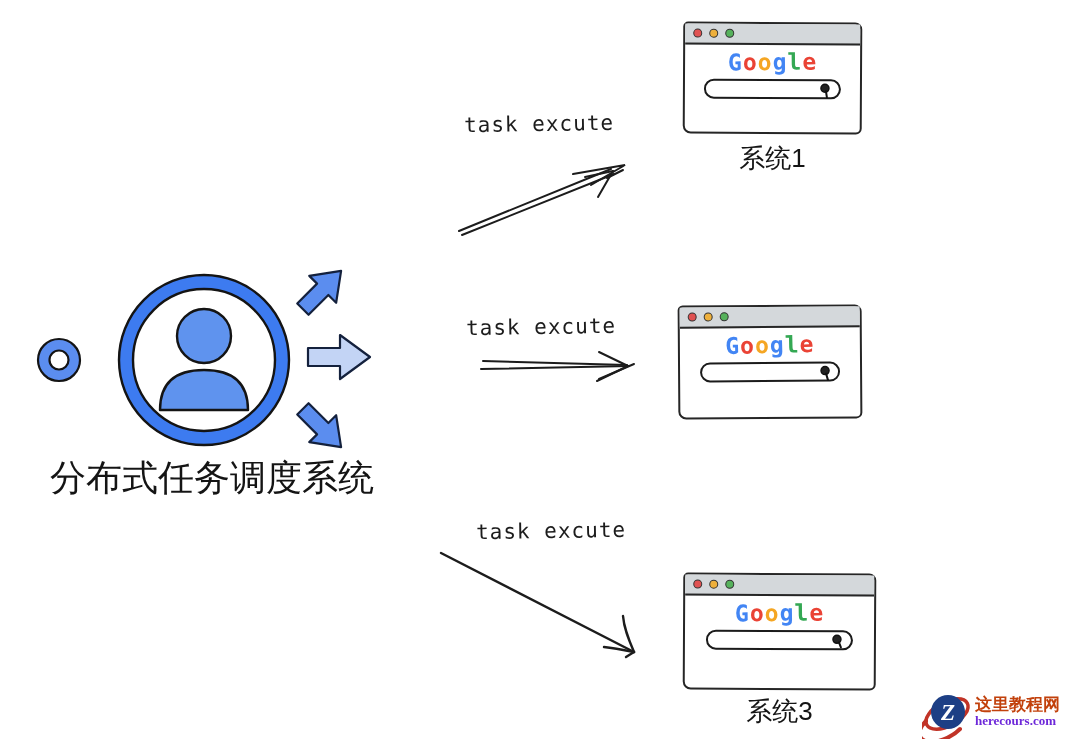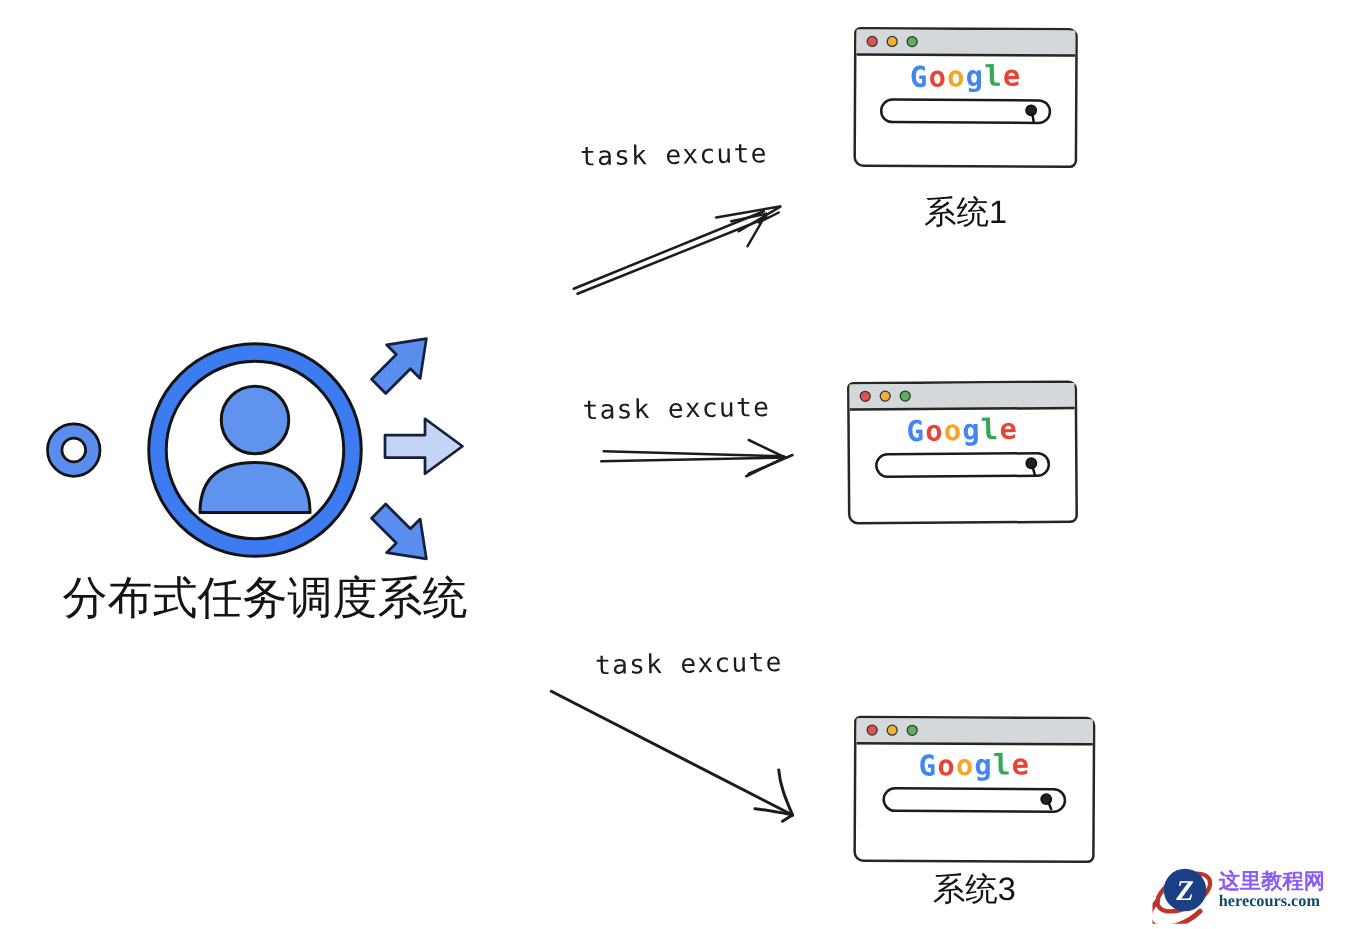--- a/index.html
+++ b/index.html
@@ -38,31 +38,31 @@
   .glogo{text-align:center;margin-top:5px;font-size:23px;font-weight:bold;
       font-family:"DejaVu Sans Mono",monospace;letter-spacing:1px;line-height:1.1;
       transform:rotate(-1deg);}
   .c0{color:#4285f4;} .c1{color:#ea4335;} .c2{color:#f5a623;}
   .c3{color:#4285f4;} .c4{color:#34a853;} .c5{color:#ea4335;}
   .searchbar{position:relative;width:78%;height:20px;margin:4px auto 0;
       border:2.5px solid #1b1b1b;border-radius:12px;box-sizing:border-box;background:#fff;}
   .searchbar svg{position:absolute;right:5px;top:1px;}
   .caption{position:absolute;text-align:center;font-size:26px;color:#141414;
       font-family:"Liberation Sans",sans-serif;font-weight:500;}
-  #caption-1{left:683px;top:152px;width:179px;}
+  #caption-1{left:683px;top:141px;width:179px;}
   #caption-2{left:678px;top:424px;width:184px;}
   #caption-3{left:683px;top:694px;width:193px;}
 
   
   .watermark{position:absolute;right:2px;bottom:3px;width:152px;height:56px;
       display:flex;align-items:center;}
   .wm-text{margin-left:3px;line-height:1.05;}
-  .wm-name{font-size:17px;font-weight:bold;color:#8b5cf6;
+  .wm-name{font-size:17px;font-weight:bold;color:#c2410c;
       font-family:"Liberation Serif",serif;white-space:nowrap;}
-  .wm-url{font-size:13px;font-weight:bold;color:#0c4a6e;
+  .wm-url{font-size:13px;font-weight:bold;color:#6d28d9;
       font-family:"Liberation Serif",serif;white-space:nowrap;}
 </style>
 </head>
 <body>
 
 <div id="canvas">
 
   <svg id="scheduler-svg" width="346" height="204" viewBox="0 0 346 204">
 
     <g>

